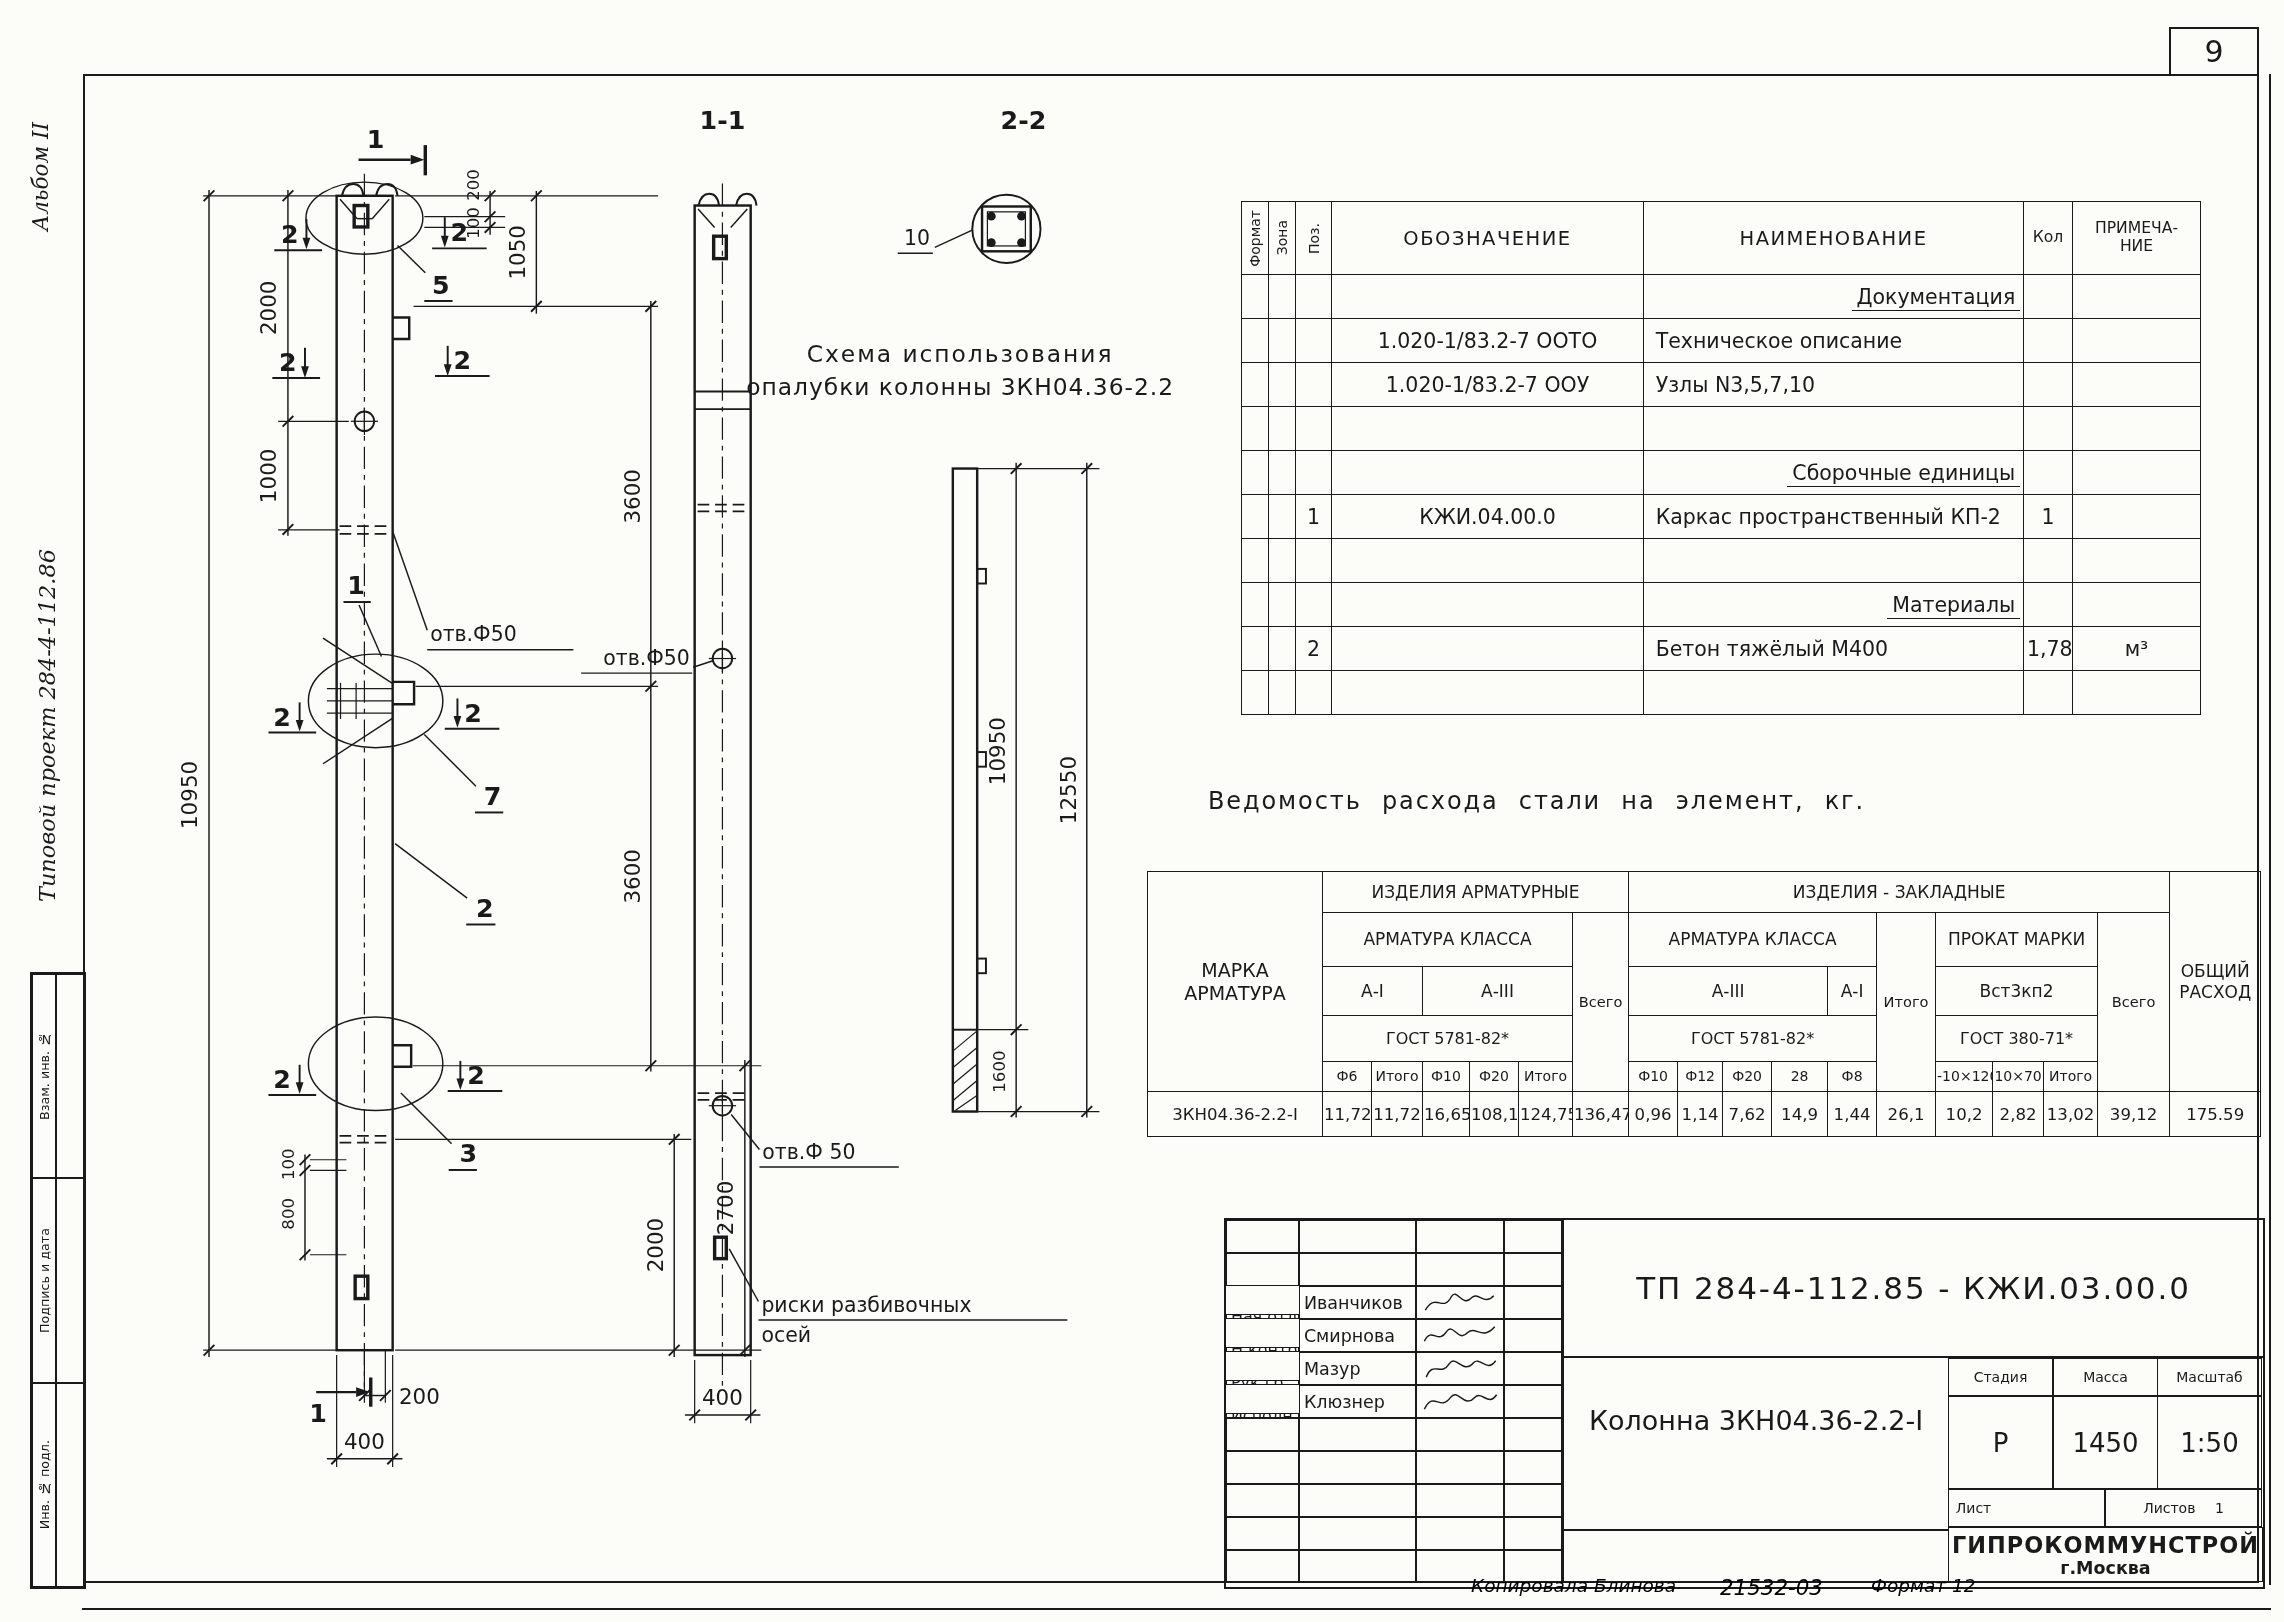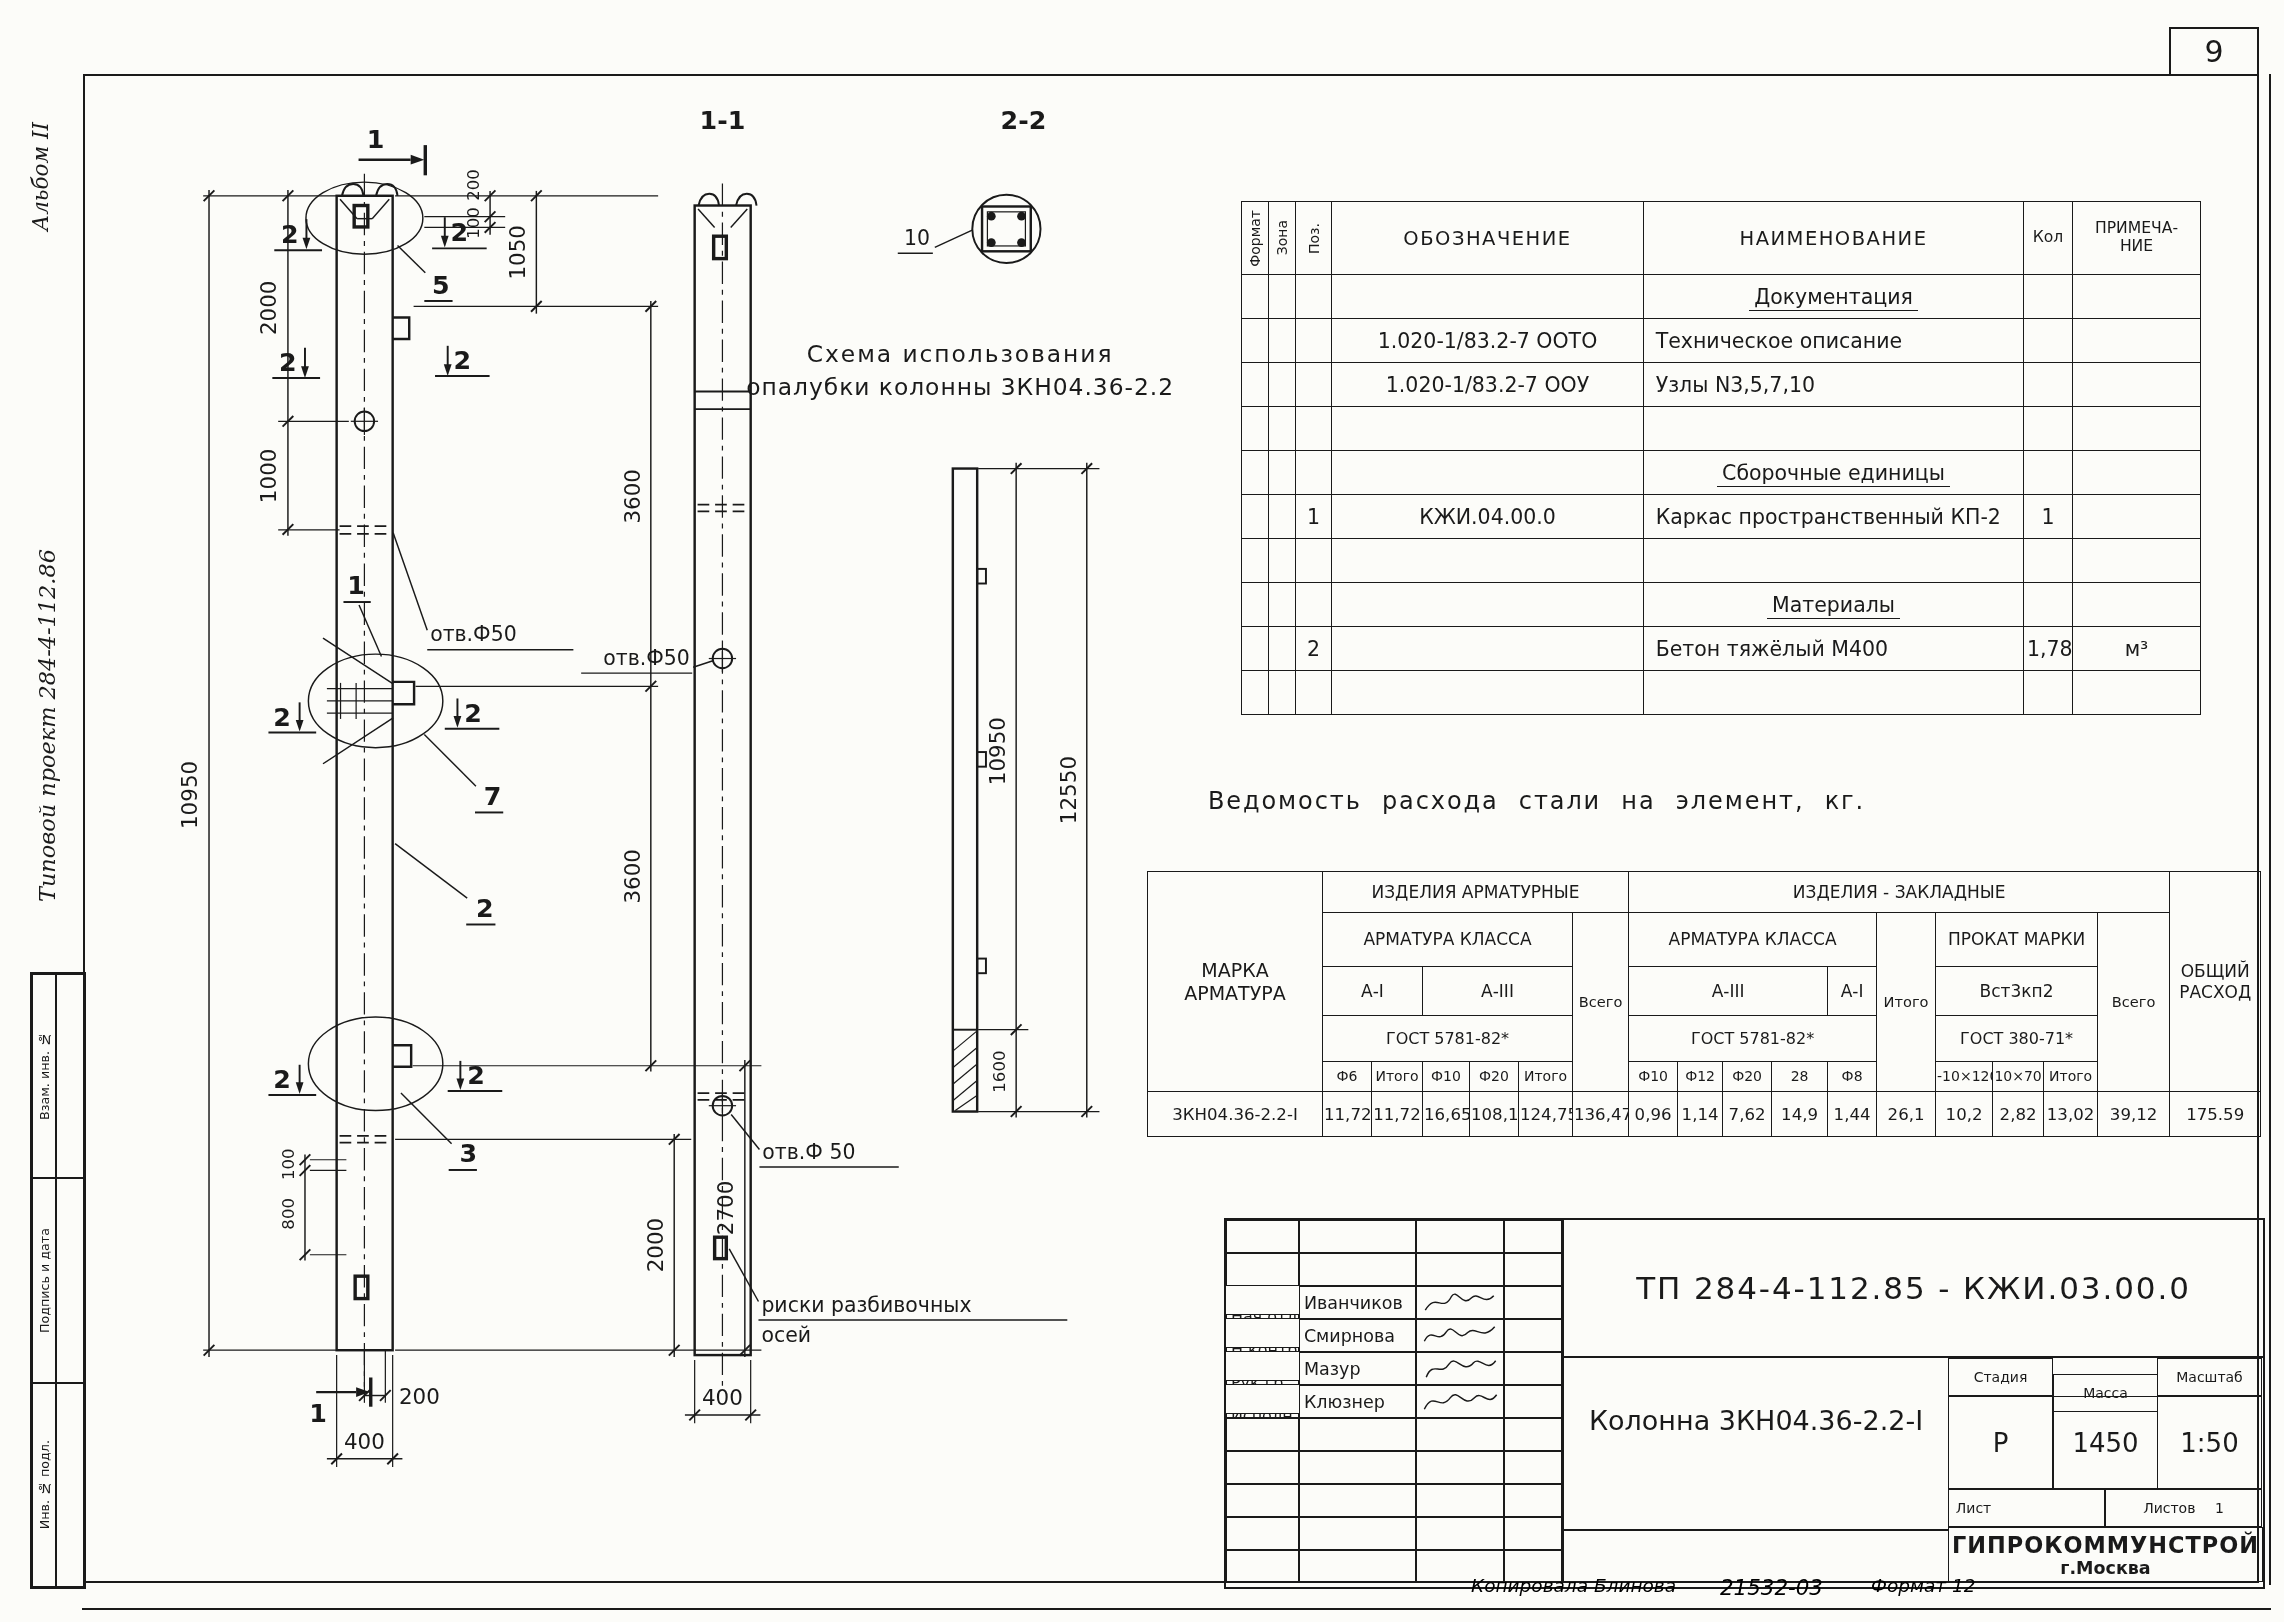--- a/index.html
+++ b/index.html
@@ -27,21 +27,21 @@
   td,th{border:1.9px solid #1a1a1a;padding:0 2.9px;overflow:hidden;font-weight:normal;text-align:center;}
   .spec{left:1241px;top:201px;}
   .spec table{width:959px;}
   .spec thead tr{height:73px;}
   .spec tbody tr{height:44px;}
   .spec .hv div{font-size:14px;margin:auto;}
   .spec .hbig{font-size:19.5px;letter-spacing:1.5px;}
   .spec .hsm{font-size:15.6px;line-height:1.15;}
   .spec tbody td{font-size:20.5px;}
   .spec td.name{text-align:left;padding-left:11.7px;}
-  .spec td.sec{text-align:center;}
+  .spec td.sec{text-align:right;}
   .spec td.sec span{border-bottom:1.9px solid #1a1a1a;padding:0 4.9px 1.9px;}
   .steel-title{left:1208px;top:787px;font-size:24px;letter-spacing:1.9px;word-spacing:10.7px;}
   .steel{left:1147px;top:871px;}
   .steel table{width:1110px;}
   .steel th{font-size:17px;line-height:1.2;}
   .steel .gost{font-size:16px;}
   .steel .diam{font-size:14px;padding:0 1px;}
   .steel .vals td{font-size:16.6px;padding:0 1px;height:44px;}
   .steel .marka{font-size:19px;}
   
@@ -641,21 +641,21 @@
         <div></div>
         <div></div>
     </div>
     <div class="tbdoc">ТП 284-4-112.85 - КЖИ.03.00.0</div>
     <div class="tbsubj">
       <div class="txt">Колонна 3КН04.36-2.2-I</div>
       <div class="div"></div>
     </div>
     <div class="tbmini">
       <div class="mlbl" style="left:0;top:0;width:105px;height:38px">Стадия</div>
-      <div class="mlbl" style="left:105px;top:16px;width:105px;height:38px">Масса</div>
+      <div class="mlbl" style="left:105px;top:0;width:105px;height:38px">Масса</div>
       <div class="mlbl" style="left:209px;top:0;width:105px;height:38px">Масштаб</div>
       <div class="mval" style="left:0;top:38px;width:105px;height:93px">Р</div>
       <div class="mval" style="left:105px;top:38px;width:105px;height:93px">1450</div>
       <div class="mval" style="left:209px;top:38px;width:105px;height:93px">1:50</div>
       <div class="mlbl" style="left:0;top:131px;width:157px;height:38px;justify-content:flex-start;padding-left:6.8px">Лист</div>
       <div class="mlbl" style="left:157px;top:131px;width:157px;height:38px;gap:19.5px">
         <span>Листов</span>
           <span>1</span>
       </div>
       <div class="morg" style="left:0;top:169px;width:315px;height:55px">

